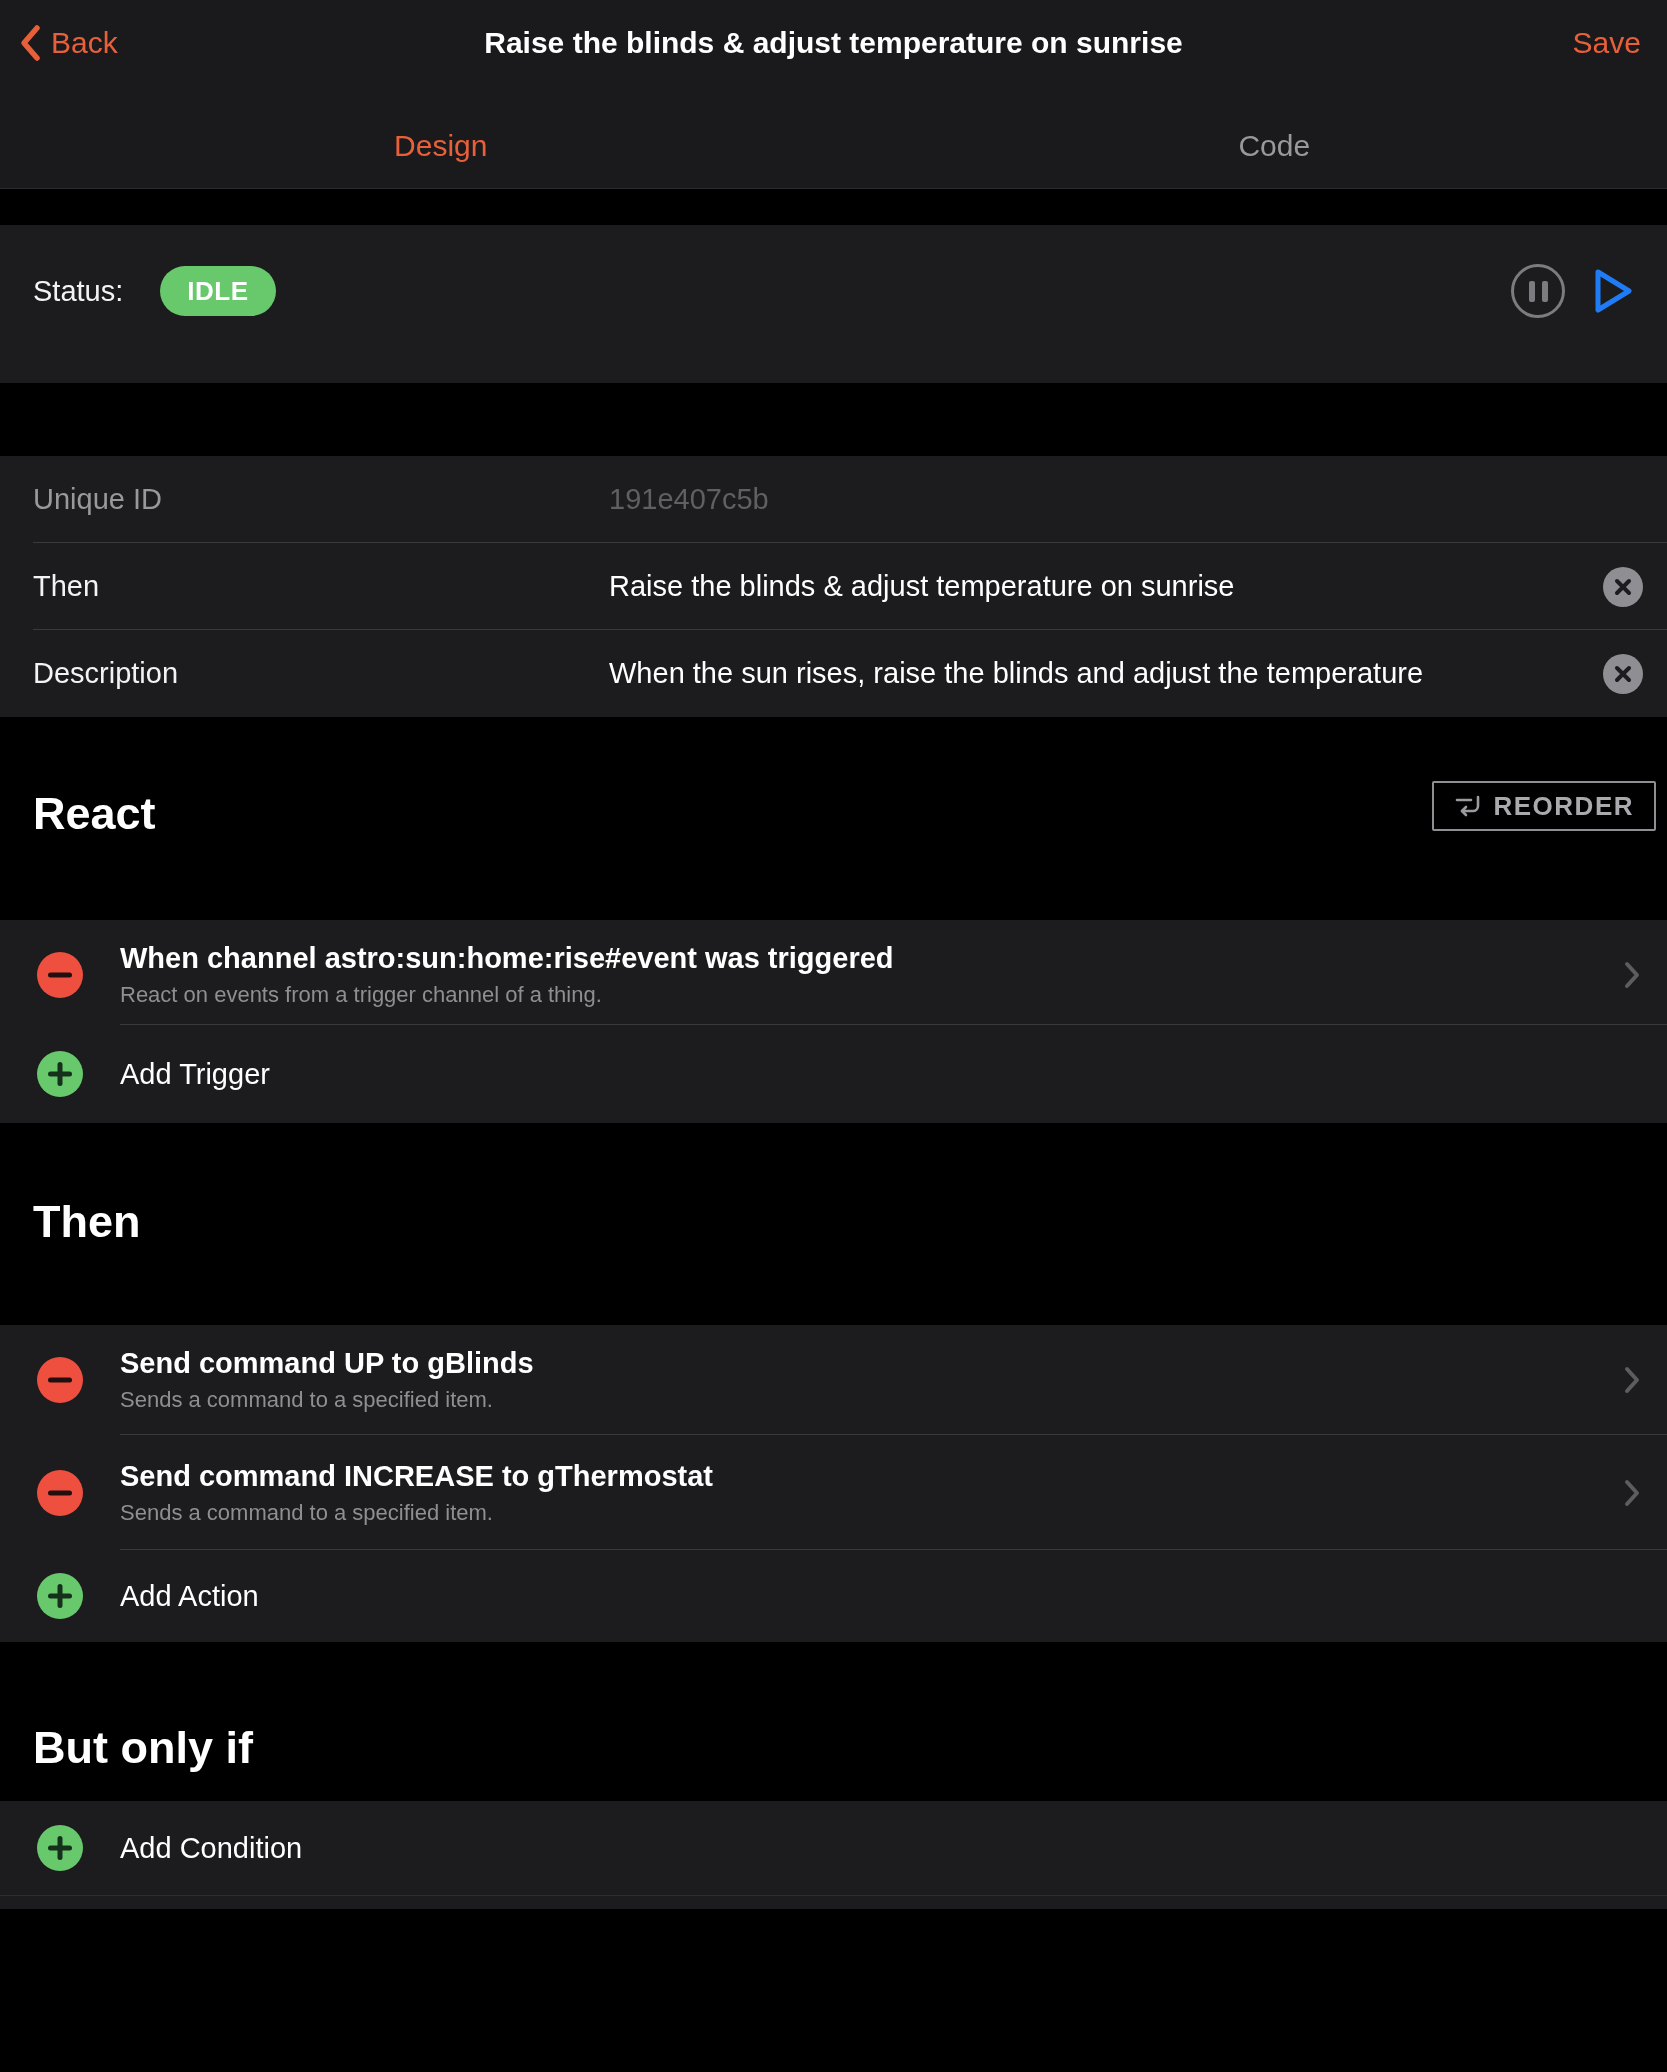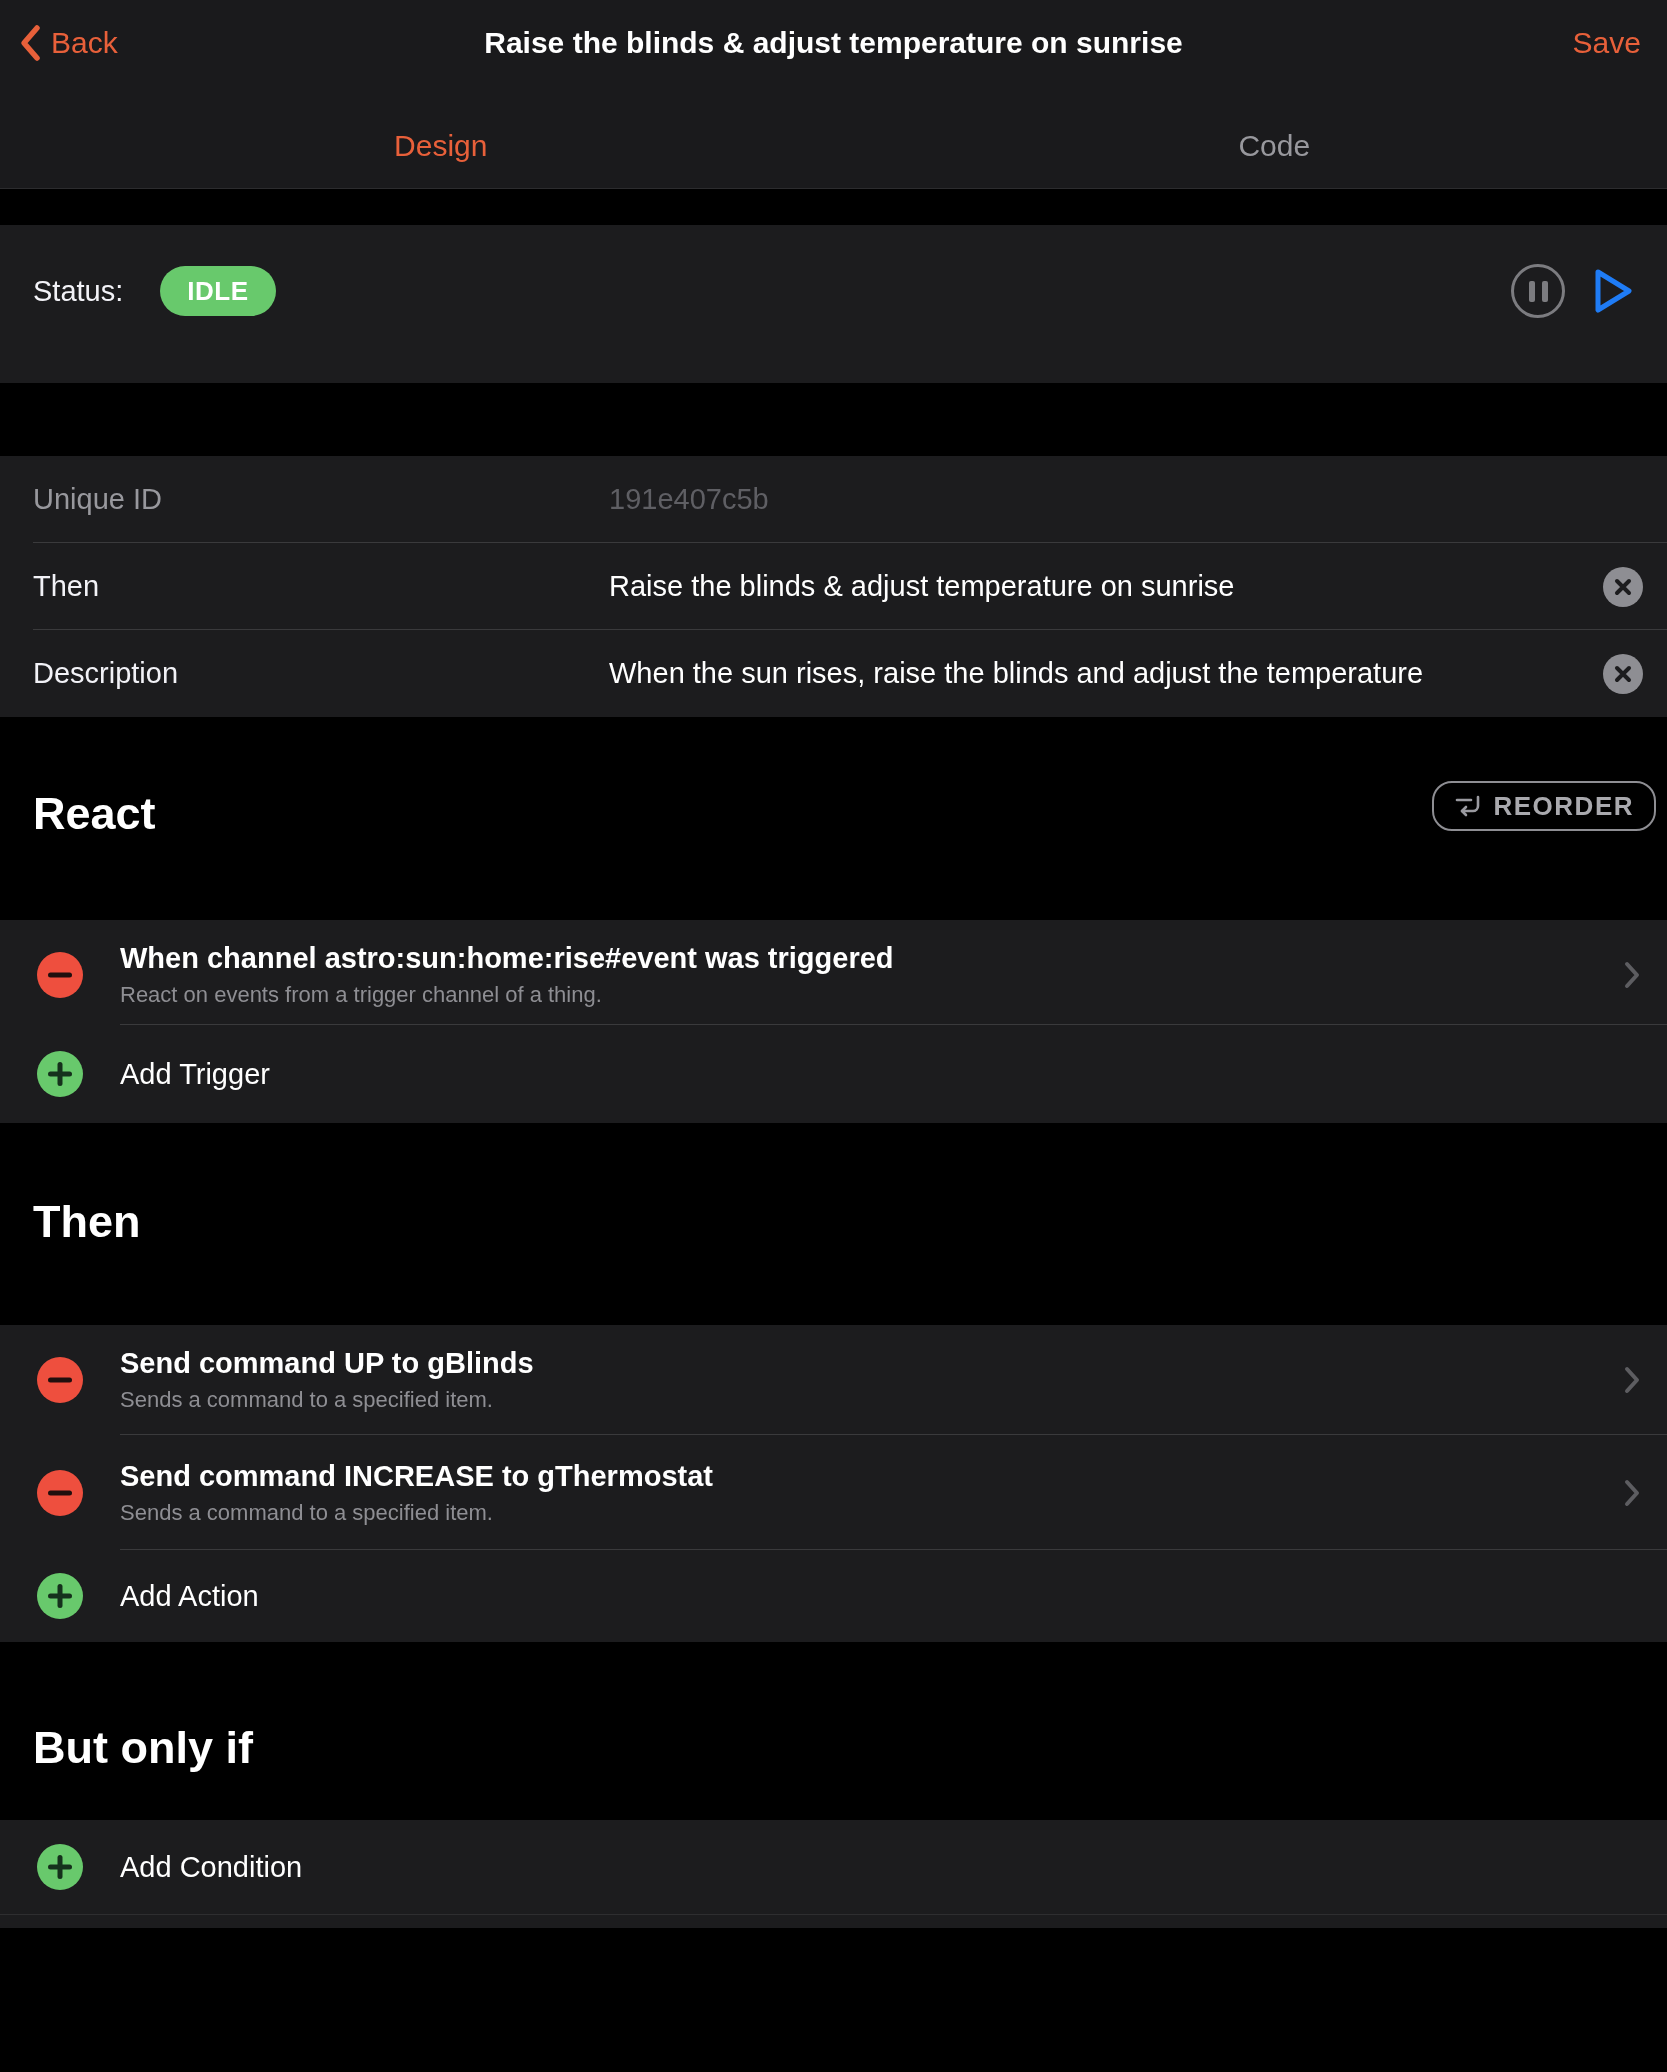--- a/index.html
+++ b/index.html
@@ -48,28 +48,28 @@
   .prop-label { width:576px; font-size:29px; color:#f2f2f7; flex:0 0 auto; }
   .prop-label.dim { color:#98989d; }
   .prop-value { flex:1; font-size:29px; color:#fff; white-space:nowrap; overflow:hidden; }
   .prop-value.dim { color:#5f5f64; }
   .clear-btn { width:40px; height:40px; margin-left:18px; border-radius:50%; background:#8e8e93;
                display:flex; align-items:center; justify-content:center; flex:0 0 auto; cursor:pointer; }
 
   
   .section-head { position:relative; }
   .head-when { height:203px; }  .head-then { height:202px; }
-  .head-but  { height:178px; }  .head-tags { height:131px; }
+  .head-but  { height:159px; }  .head-tags { height:131px; }
   .big-heading { position:absolute; left:33px; font-size:45px; font-weight:bold; color:#fff; }
   .head-when .big-heading { top:71px; }
   .head-then .big-heading { top:73px; }
   .head-but  .big-heading { top:80px; }
   .tags-heading { position:absolute; left:33px; top:77px; font-size:33px; font-weight:bold; color:#fff; }
   .reorder-btn { position:absolute; right:11px; top:64px; height:50px; padding:0 20px;
-                 border:2px solid #8e8e93; border-radius:20px; display:flex; align-items:center;
+                 border:2px solid #8e8e93; border-radius:2px; display:flex; align-items:center;
                  gap:11px; color:#a9a9ae; font-size:26px; font-weight:600; letter-spacing:1.5px;
                  cursor:pointer; }
 
   
   .item-row { position:relative; display:flex; align-items:center; padding:0 20px 0 37px; }
   .item-row.divided::after { content:""; position:absolute; left:120px; right:0; bottom:0;
               height:1px; background:#3a3a3c; }
   .trigger-row { min-height:105px; padding-top:4px; }
   .action-row1 { min-height:110px; }
   .action-row2 { min-height:115px; }

